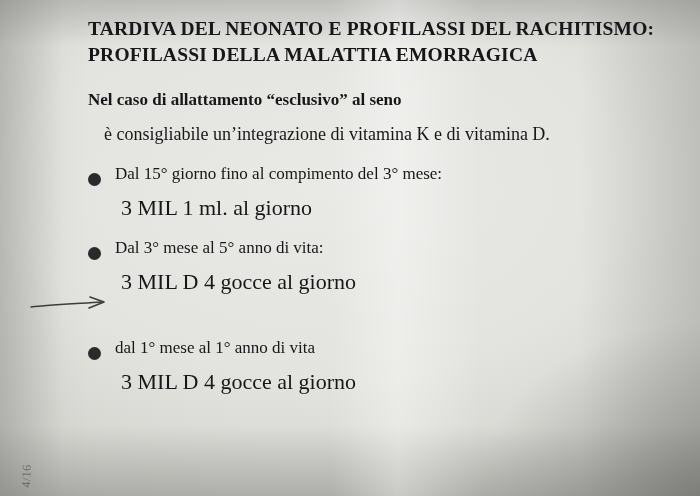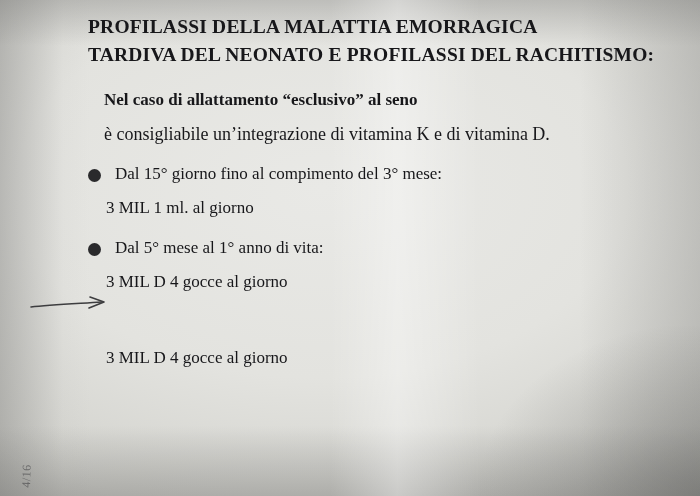--- a/index.html
+++ b/index.html
@@ -70,51 +70,50 @@
     letter-spacing: 0.2px;
     line-height: 26px;
     white-space: nowrap;
   }
   .title-line.second { margin-top: 2px; }
 
   .subhead {
     font-weight: bold;
     font-size: 17px;
     line-height: 24px;
-    margin-left: 16px;
   }
   .para {
     font-size: 18px;
     line-height: 24px;
     margin-left: 16px;
   }
 
   .bullet-row {
     display: flex;
-    align-items: flex-start;
+    align-items: flex-end;
     margin-left: 0;
   }
   .bullet-dot {
     width: 13px;
     height: 13px;
     border-radius: 50%;
     background: #2a2a2c;
     flex: 0 0 auto;
     margin-top: 7px;
     margin-right: 14px;
   }
   .bullet-text {
     font-size: 17px;
     line-height: 24px;
   }
 
   .indent-line {
-    font-size: 17px;
-    line-height: 24px;
-    margin-left: 18px;
+    font-size: 22px;
+    line-height: 24px;
+    margin-left: 33px;
   }
 
   .gap-sm { height: 10px; }
   .gap-md { height: 16px; }
   .gap-lg { height: 20px; }
 
   
   #arrow {
     position: absolute;
     left: 30px;
@@ -144,53 +143,57 @@
 
   <div class="shade shade-left"></div>
   <div class="shade shade-top"></div>
   <div class="shade shade-right"></div>
   <div class="shade shade-bottom"></div>
   <div class="shade shade-corner"></div>
   <div class="crease"></div>
 
   <div id="content">
 
+    <div class="title-line second">TARDIVA DEL NEONATO E PROFILASSI DEL RACHITISMO:</div>
     <div class="title-line">PROFILASSI DELLA MALATTIA EMORRAGICA</div>
-    <div class="title-line second">TARDIVA DEL NEONATO E PROFILASSI DEL RACHITISMO:</div>
 
     <div class="gap-lg"></div>
 
     <div class="subhead">Nel caso di allattamento “esclusivo” al seno</div>
     <div class="gap-sm"></div>
     <div class="para">è consigliabile un’integrazione di vitamina K e di vitamina D.</div>
 
     <div class="gap-md"></div>
 
     <div class="bullet-row">
       <span class="bullet-dot"></span>
       <span class="bullet-text">Dal 15° giorno fino al compimento del 3° mese:</span>
     </div>
     <div class="gap-sm"></div>
     <div class="indent-line">3 MIL 1 ml. al giorno</div>
 
     <div class="gap-md"></div>
 
     <div class="bullet-row">
       <span class="bullet-dot"></span>
-      <span class="bullet-text">Dal 5° mese al 1° anno di vita:</span>
+      <span class="bullet-text">Dal 3° mese al 5° anno di vita:</span>
     </div>
     <div class="gap-sm"></div>
     <div class="indent-line">3 MIL D 4 gocce al giorno</div>
 
     <div class="gap-md"></div>
 
     <div class="gap-sm"></div>
 
     <div class="gap-md"></div>
 
+    <div class="bullet-row">
+      <span class="bullet-dot"></span>
+      <span class="bullet-text">dal 1° mese al 1° anno di vita</span>
+    </div>
     <div class="gap-sm"></div>
     <div class="indent-line">3 MIL D 4 gocce al giorno</div>
 
   </div>
 
   <svg id="arrow" viewBox="0 0 86 20">
     <path d="M1 11 C 18 9, 40 8, 72 6" stroke="#3d3d3f" stroke-width="1.6" fill="none" stroke-linecap="round"></path>
     <path d="M60 1 L 74 6 L 59 12" stroke="#3d3d3f" stroke-width="1.6" fill="none" stroke-linecap="round" stroke-linejoin="round"></path>
   </svg>
 

